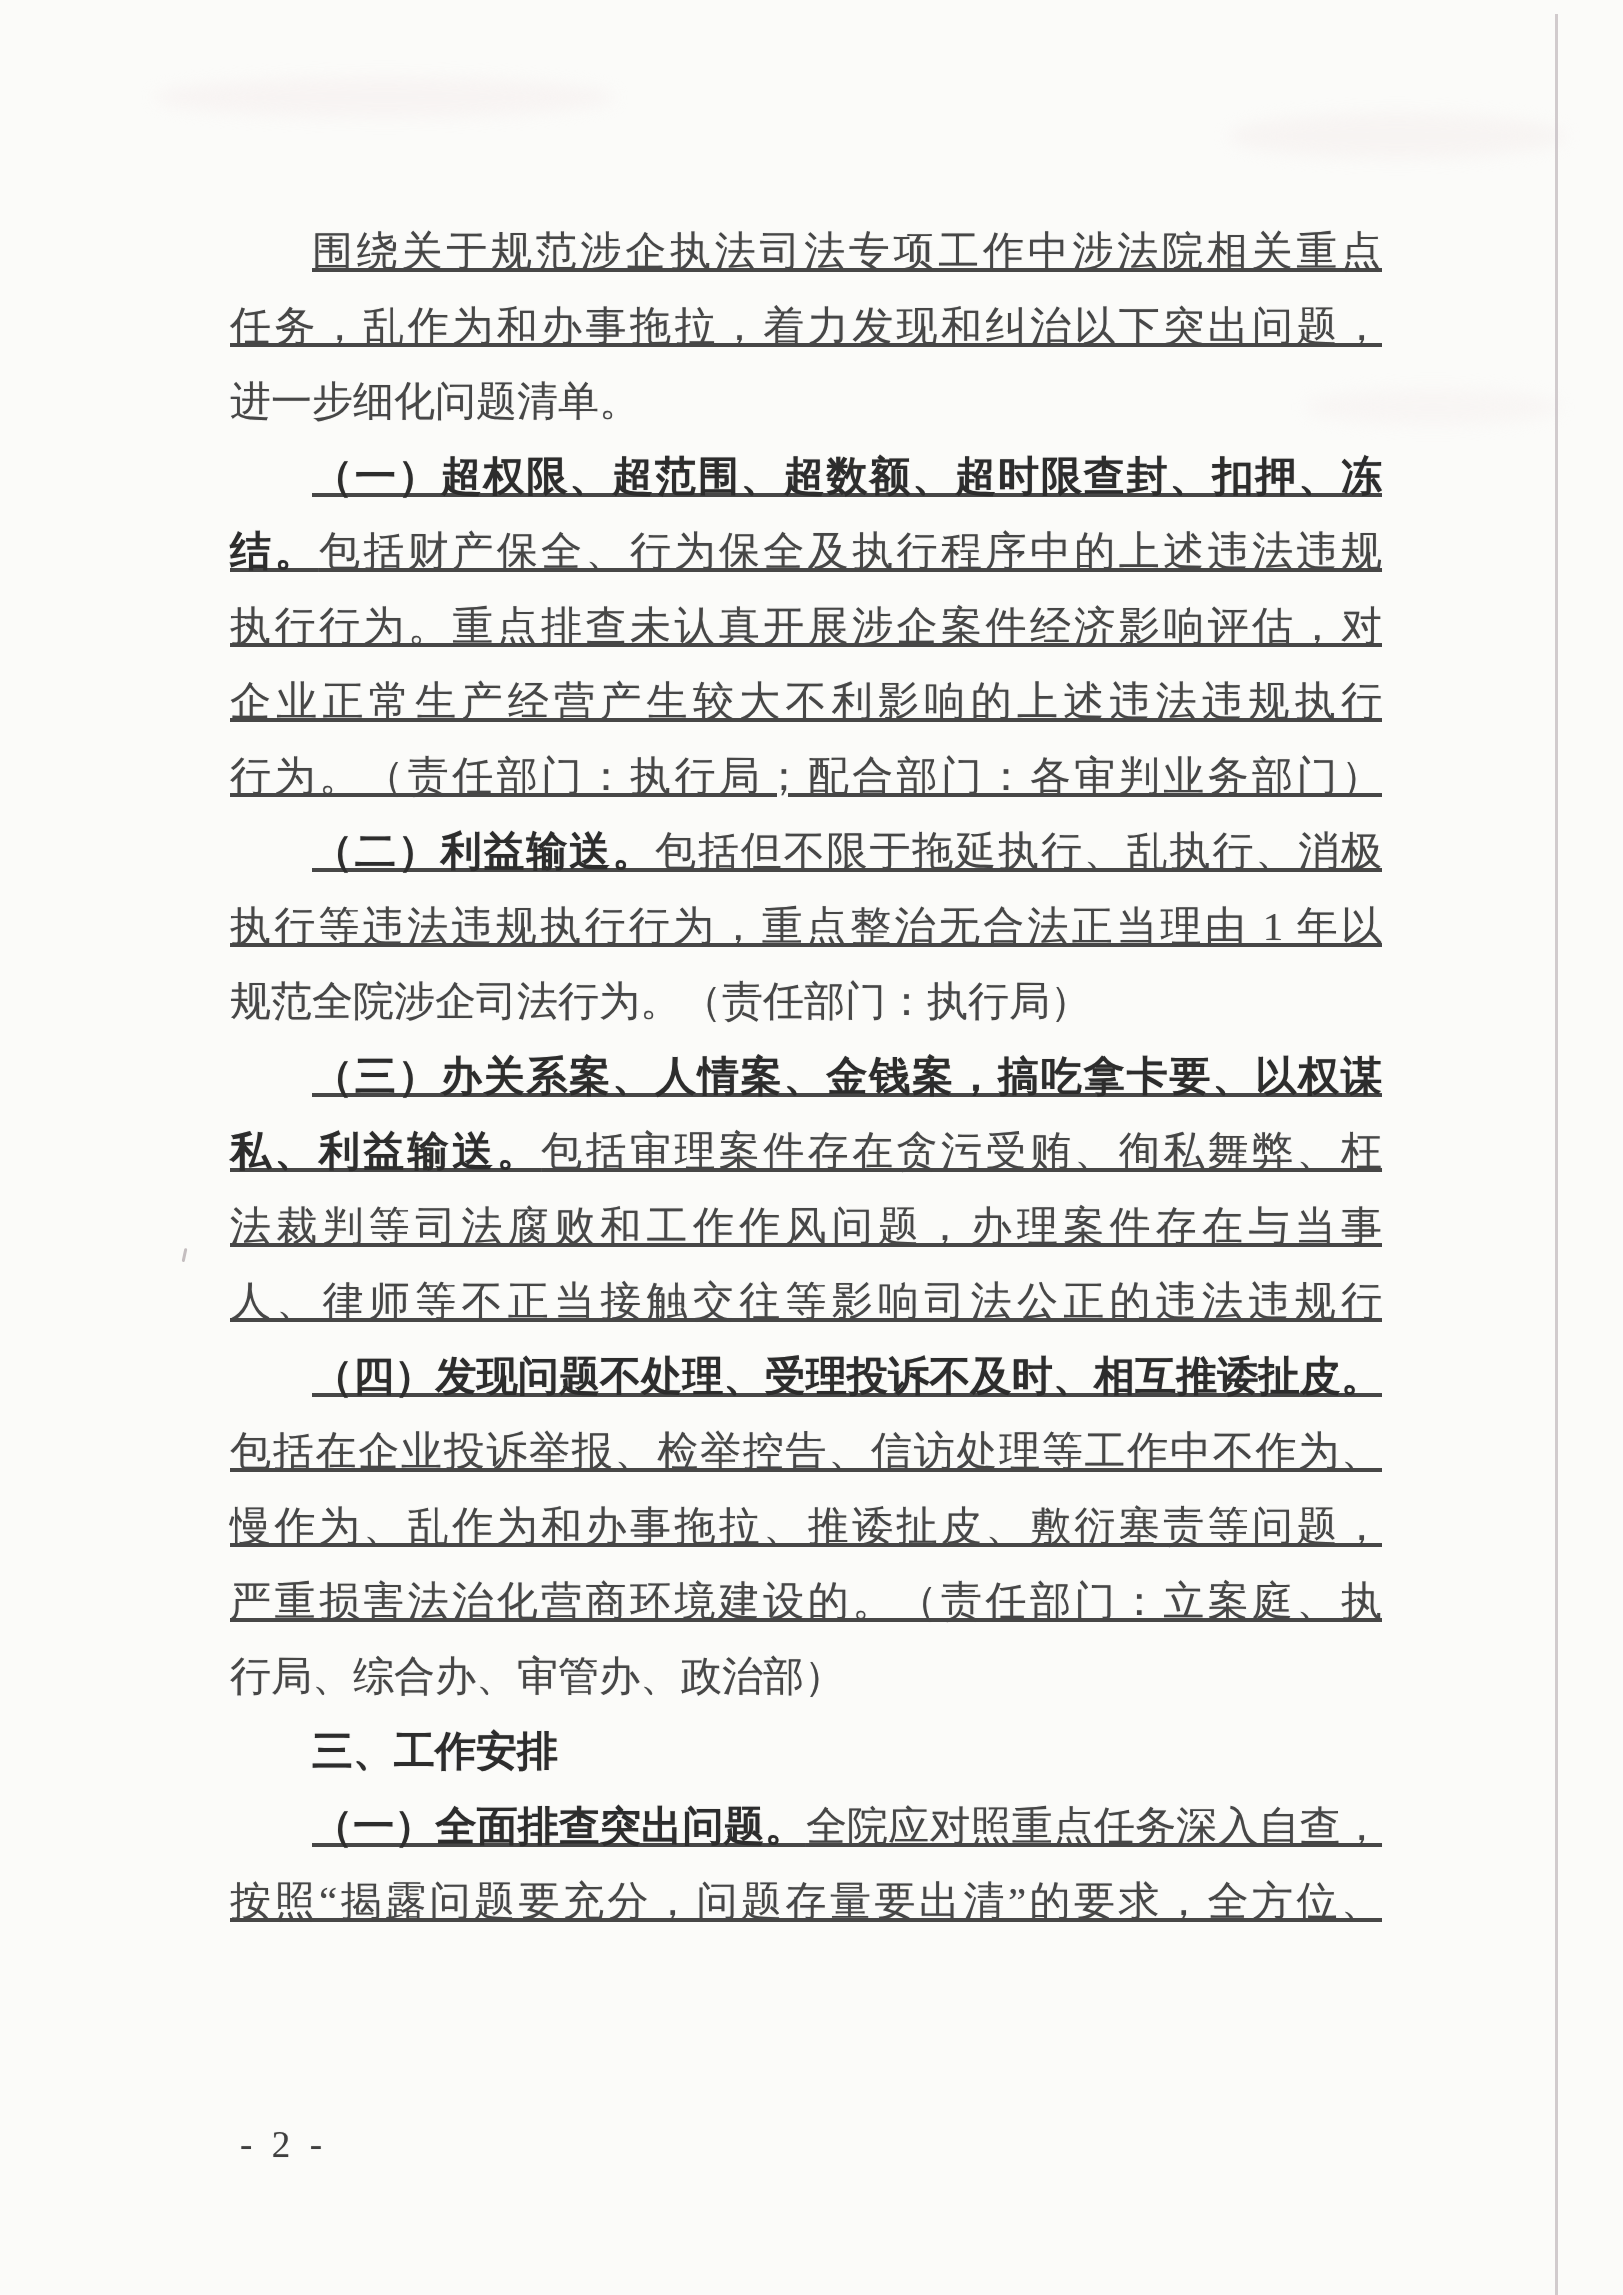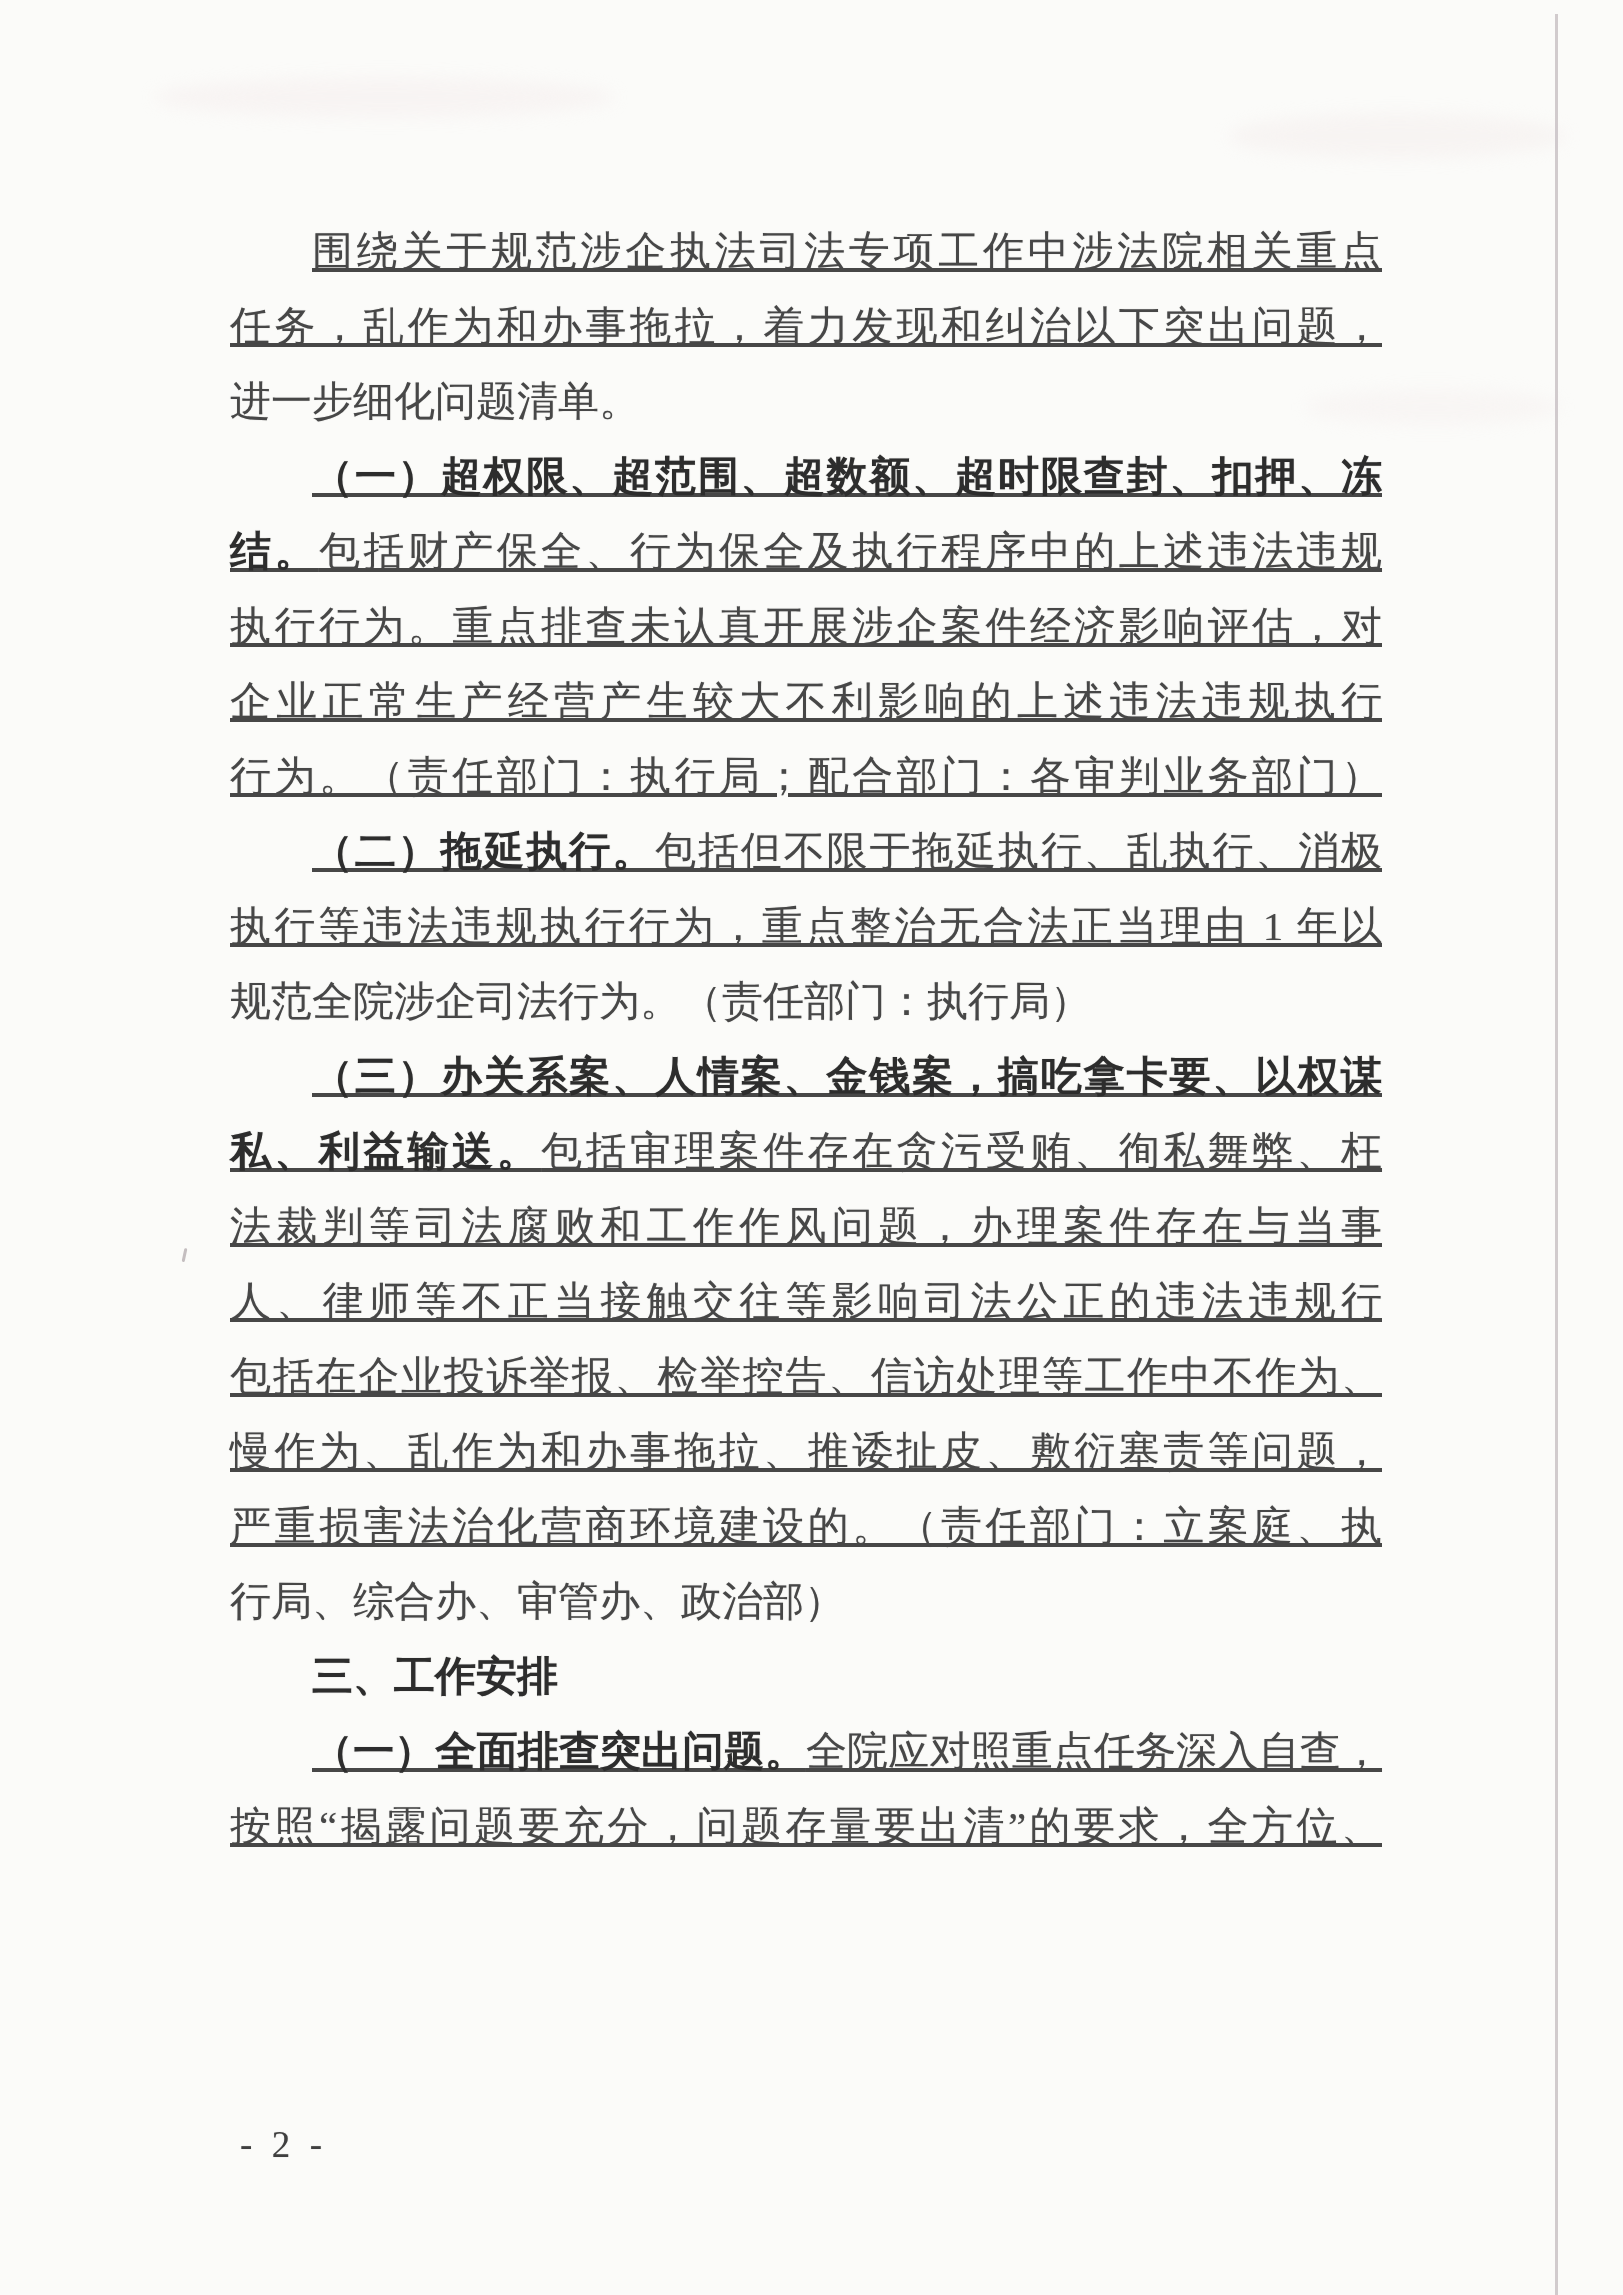--- a/index.html
+++ b/index.html
@@ -89,27 +89,28 @@
 
 <div class="doc">
   <div class="line fill indent"><span class="b"></span><span>围绕关于规范涉企执法司法专项工作中涉法院相关重点</span></div>
   <div class="line fill"><span class="b"></span><span>任务，乱作为和办事拖拉，着力发现和纠治以下突出问题，</span></div>
   <div class="line"><span class="b"></span><span>进一步细化问题清单。</span></div>
   <div class="line fill indent"><span class="b">（一）超权限、超范围、超数额、超时限查封、扣押、冻</span><span></span></div>
   <div class="line fill"><span class="b">结。</span><span>包括财产保全、行为保全及执行程序中的上述违法违规</span></div>
   <div class="line fill"><span class="b"></span><span>执行行为。重点排查未认真开展涉企案件经济影响评估，对</span></div>
   <div class="line fill"><span class="b"></span><span>企业正常生产经营产生较大不利影响的上述违法违规执行</span></div>
   <div class="line fill"><span class="b"></span><span>行为。（责任部门：执行局；配合部门：各审判业务部门）</span></div>
-  <div class="line fill indent"><span class="b">（二）拖延执行。</span><span>包括但不限于拖延执行、乱执行、消极</span></div>
+  <div class="line fill indent"><span class="b">（二）利益输送。</span><span>包括但不限于拖延执行、乱执行、消极</span></div>
   <div class="line fill"><span class="b"></span><span>执行等违法违规执行行为，重点整治无合法正当理由 1 年以</span></div>
   <div class="line"><span class="b"></span><span>规范全院涉企司法行为。（责任部门：执行局）</span></div>
   <div class="line fill indent"><span class="b">（三）办关系案、人情案、金钱案，搞吃拿卡要、以权谋</span><span></span></div>
   <div class="line fill"><span class="b">私、利益输送。</span><span>包括审理案件存在贪污受贿、徇私舞弊、枉</span></div>
   <div class="line fill"><span class="b"></span><span>法裁判等司法腐败和工作作风问题，办理案件存在与当事</span></div>
   <div class="line fill"><span class="b"></span><span>人、律师等不正当接触交往等影响司法公正的违法违规行</span></div>
+  <div class="line fill indent"><span class="b">（四）发现问题不处理、受理投诉不及时、相互推诿扯皮。</span><span></span></div>
   <div class="line fill"><span class="b"></span><span>包括在企业投诉举报、检举控告、信访处理等工作中不作为、</span></div>
   <div class="line fill"><span class="b"></span><span>慢作为、乱作为和办事拖拉、推诿扯皮、敷衍塞责等问题，</span></div>
   <div class="line fill"><span class="b"></span><span>严重损害法治化营商环境建设的。（责任部门：立案庭、执</span></div>
   <div class="line"><span class="b"></span><span>行局、综合办、审管办、政治部）</span></div>
   <div class="line indent"><span class="b">三、工作安排</span><span></span></div>
   <div class="line fill indent"><span class="b">（一）全面排查突出问题。</span><span>全院应对照重点任务深入自查，</span></div>
   <div class="line fill"><span class="b"></span><span>按照“揭露问题要充分，问题存量要出清”的要求，全方位、</span></div>
 </div>
 
 <div class="footer">- 2 -</div>

